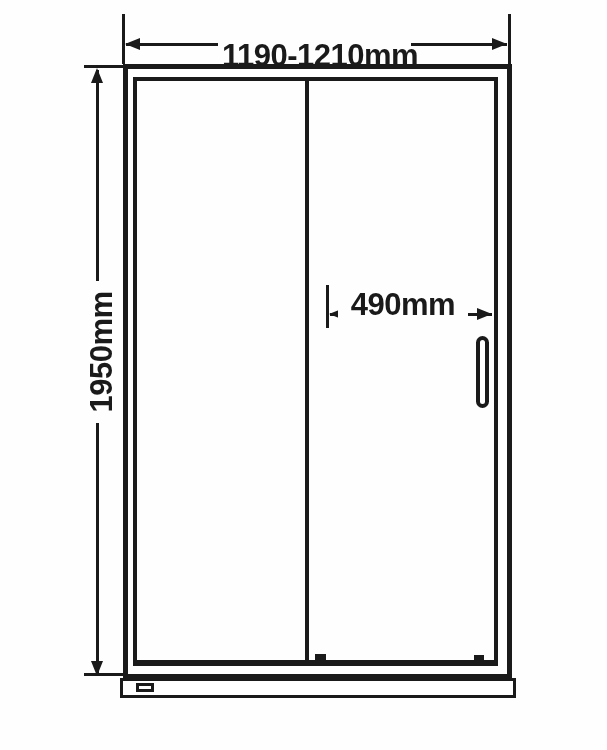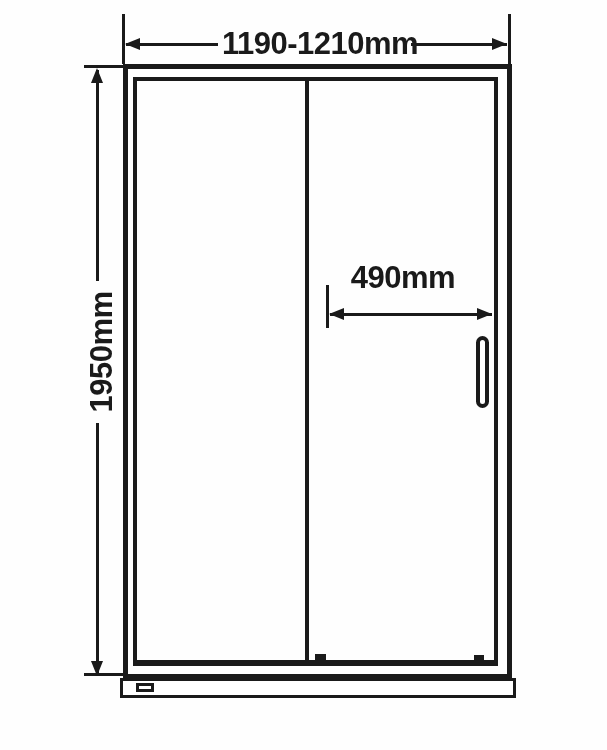--- a/index.html
+++ b/index.html
@@ -25,23 +25,23 @@
     position:absolute;
     color:var(--ink);
     font-weight:700;
     font-size:31px;
     letter-spacing:-0.5px;
     text-align:center;
     white-space:nowrap;
     background:var(--bg);
     line-height:1;
   }
-  #width-label{left:222px;top:28px;width:178px;}
+  #width-label{left:222px;top:40px;width:178px;}
   #height-label{left:31px;top:336px;width:142px;height:32px;transform:rotate(-90deg);transform-origin:center center;}
-  #offset-label{left:338px;top:262px;width:130px;}
+  #offset-label{left:338px;top:289px;width:130px;}
 
   
   #frame-outer{left:123px;top:64px;width:389px;height:615px;}
   #inner-left{left:133px;top:77px;width:4px;height:589px;}
   #inner-right{left:494px;top:77px;width:4px;height:589px;}
   #inner-top{left:133px;top:77px;width:365px;height:4px;}
   #bottom-rail{left:133px;top:660px;width:365px;height:6px;}
   #divider{left:305px;top:80px;width:4px;height:581px;}
   #roller-left{left:315px;top:654px;width:11px;height:7px;}
   #roller-right{left:474px;top:655px;width:10px;height:6px;}

